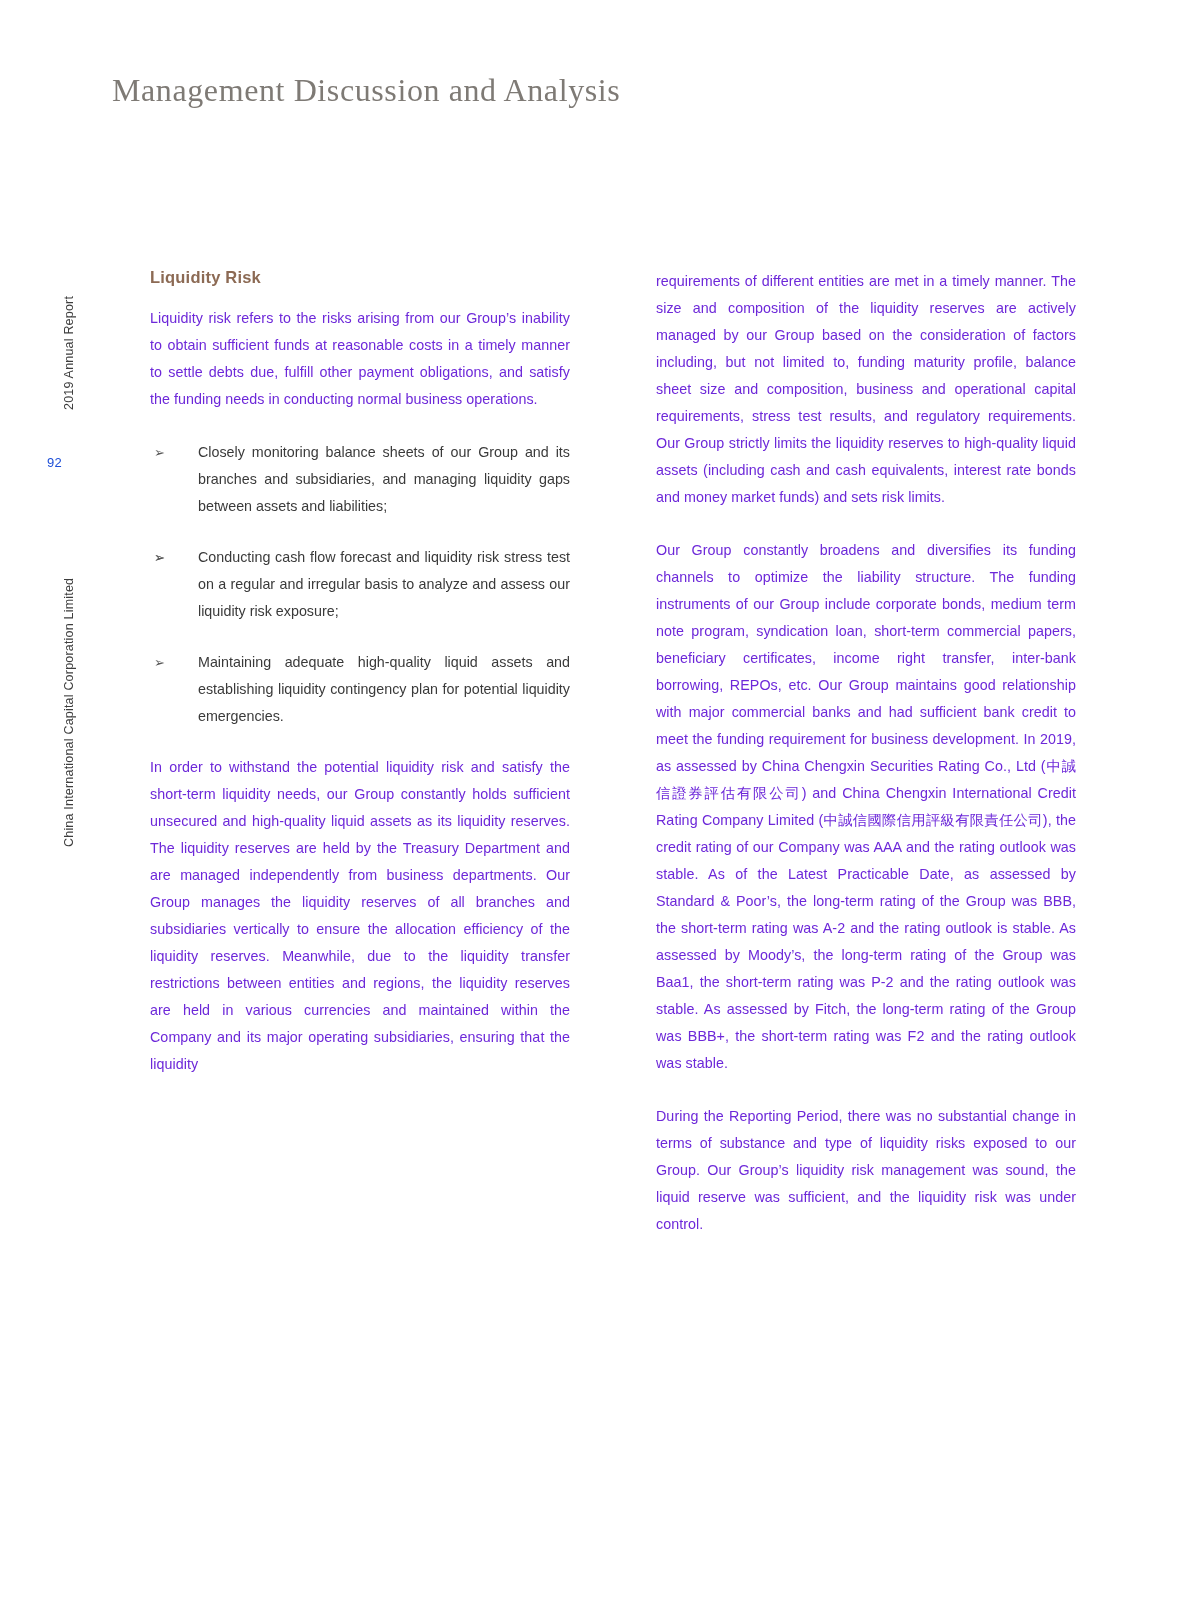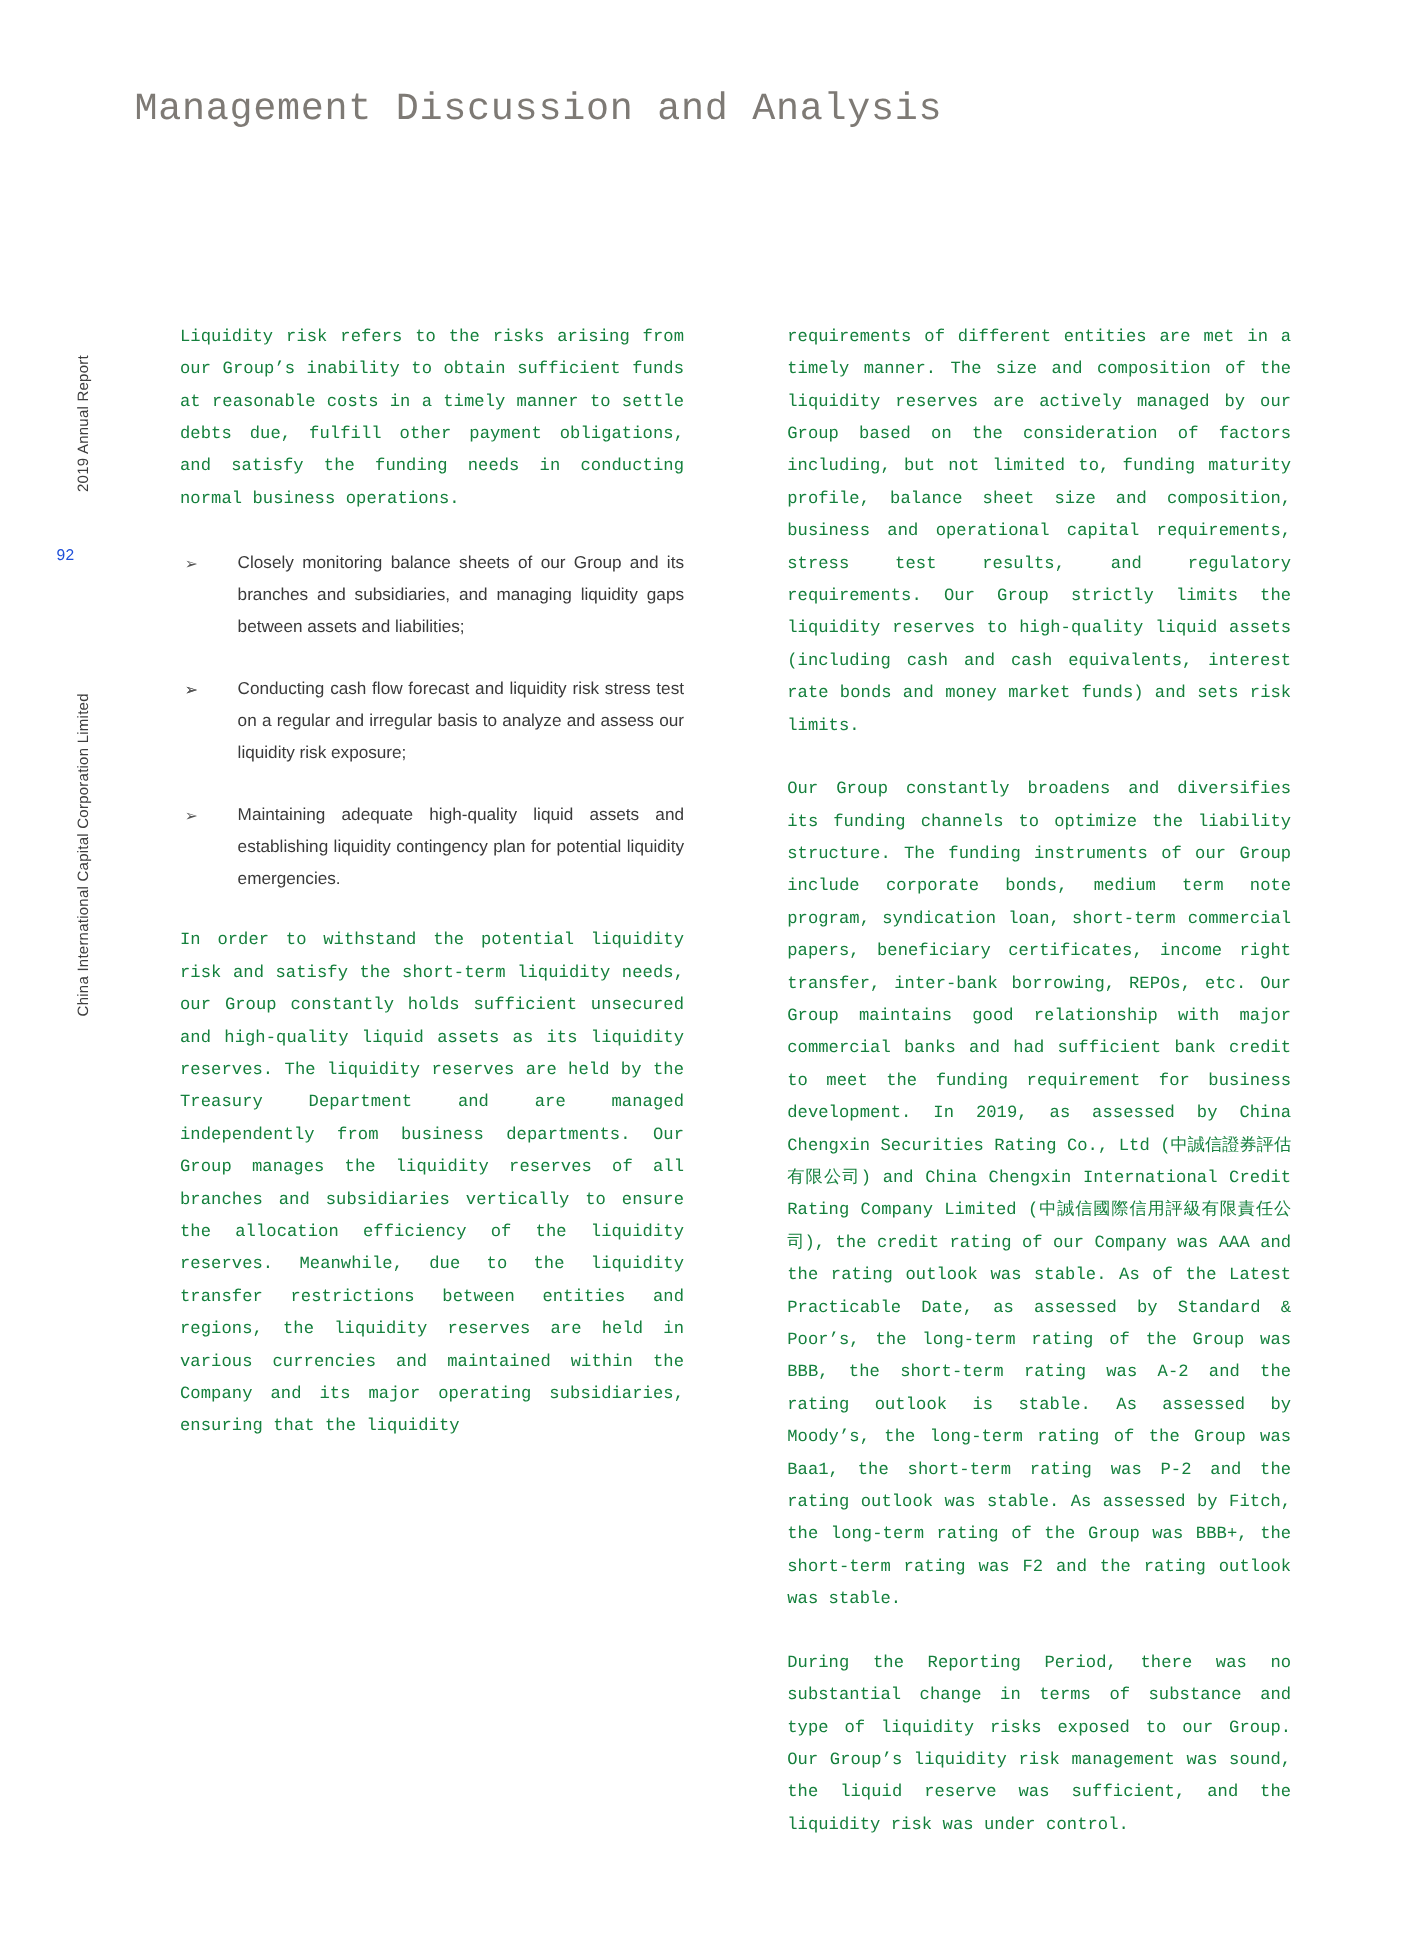--- a/index.html
+++ b/index.html
@@ -14,21 +14,21 @@
     font-family: "Liberation Sans", sans-serif;
     color: #2b2b2b;
     overflow: hidden;
   }
 
   
   .page-header {
     position: absolute;
     left: 112px;
     top: 72px;
-    font-family: Liberation Mono, monospace;
+    font-family: Liberation Serif, serif;
     font-size: 32px;
     letter-spacing: 0.6px;
     color: #7e7a75;
     white-space: nowrap;
   }
 
   
   .side-rail {
     position: absolute;
     left: 40px;
@@ -81,23 +81,22 @@
     color: #8c6a54;
     margin: 0 0 18px 0;
     letter-spacing: 0.2px;
   }
 
   p.para {
     margin: 0 0 26px 0;
     font-size: 14.3px;
     line-height: 27px;
     text-align: justify;
-    color: #15803d;
+    color: #6d28d9;
     letter-spacing: 0.05px;
-    font-family: Liberation Mono, monospace;
   }
   p.para:last-child { margin-bottom: 0; margin-top: 12px; }
 
   .bullet-list {
     margin: 0 0 24px 0;
     padding: 0;
     list-style: none;
   }
   .bullet-item {
     position: relative;
@@ -125,20 +124,21 @@
 
 <div class="side-rail">
   <div class="vert-text vert-report">2019 Annual Report</div>
   <div class="vert-text vert-company">China International Capital Corporation Limited</div>
 </div>
 <div class="page-number">92</div>
 
 <div class="content">
 
   <div class="col">
+    <h2 class="section-title">Liquidity Risk</h2>
 
     <p class="para">Liquidity risk refers to the risks arising from our Group’s inability to obtain sufficient funds at reasonable costs in a timely manner to settle debts due, fulfill other payment obligations, and satisfy the funding needs in conducting normal business operations.</p>
 
     <ul class="bullet-list">
       <li class="bullet-item">
         <span class="bullet-marker">➢</span>
         <span>Closely monitoring balance sheets of our Group and its branches and subsidiaries, and managing liquidity gaps between assets and liabilities;</span>
       </li>
       <li class="bullet-item">
         <span class="bullet-marker">➢</span>

